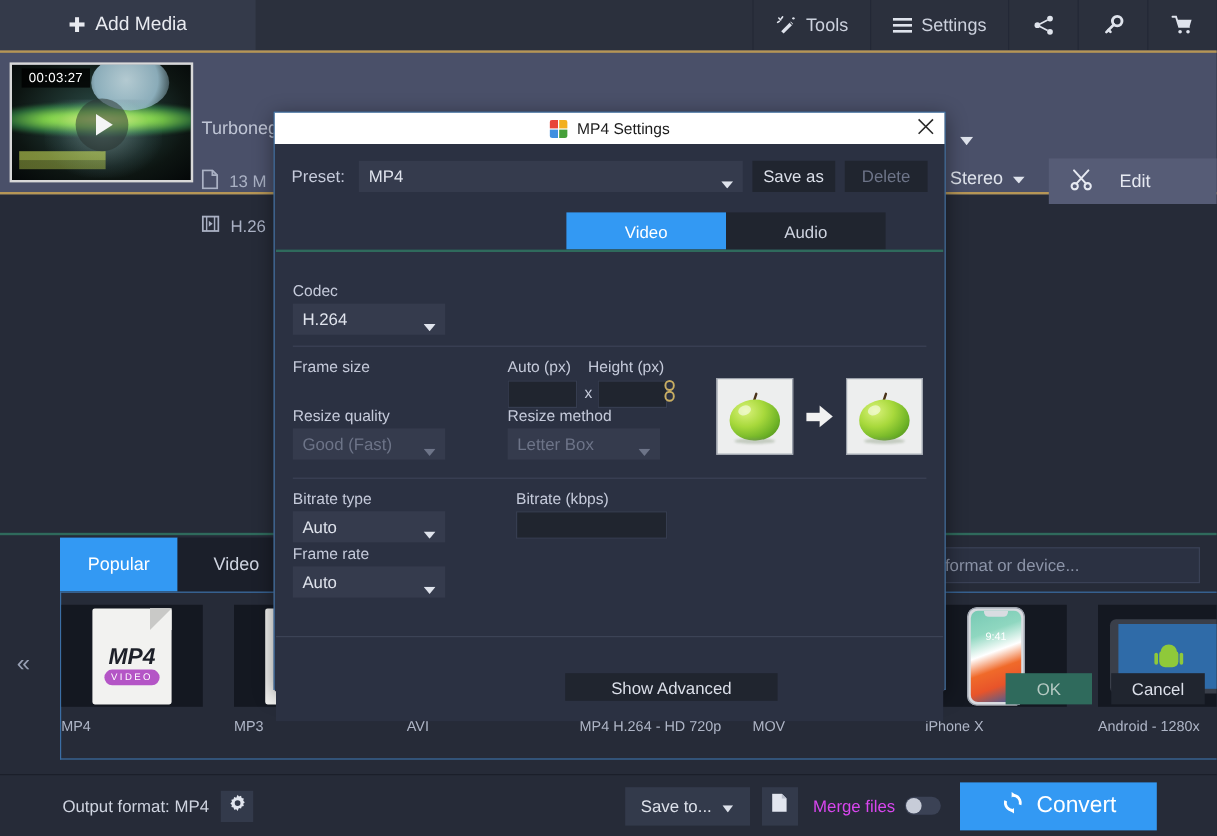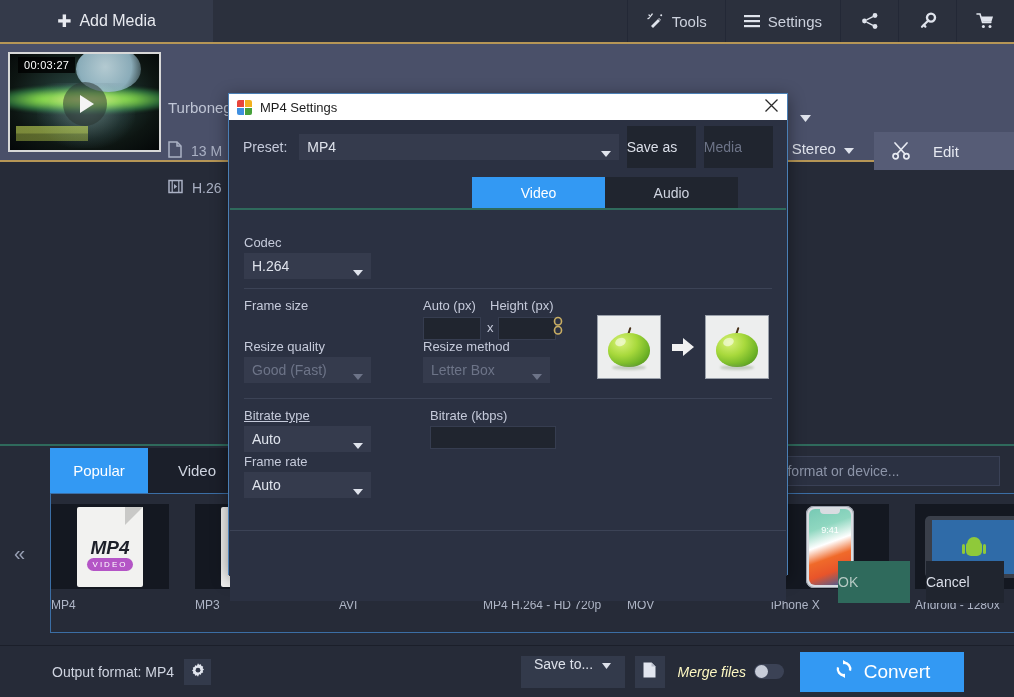--- a/index.html
+++ b/index.html
@@ -174,41 +174,42 @@
   .bottombar {
     position: absolute; left: 0; top: 645px; width: 1014px; height: 52px;
     background: #262b38; border-top: 1px solid #1b1f2a;
     display: flex; align-items: center;
   }
   .outfmt { margin-left: 52px; color: #cfd4e0; font-size: 14px; }
   .gear { margin-left: 10px; width: 27px; height: 26px; background: #333a4b; display: flex; align-items: center; justify-content: center; cursor: pointer; }
   .bspacer { flex: 1; }
   .saveto {
     width: 104px; height: 32px; background: #333a4b; color: #dde1ea; font-size: 14px;
-    display: flex; align-items: flex-start; justify-content: center; gap: 9px; cursor: pointer;
+    display: flex; align-items: center; justify-content: center; gap: 9px; cursor: pointer;
   }
   .folderbtn { margin-left: 10px; width: 30px; height: 32px; background: #333a4b; display: flex; align-items: center; justify-content: center; cursor: pointer; }
-  .mergelbl { margin-left: 13px; color: #fef9c3; font-size: 14px; font-style: italic; }
+  .mergelbl { margin-left: 13px; color: #d946ef; font-size: 14px; }
   .toggle { margin-left: 8px; width: 30px; height: 15px; border-radius: 8px; background: #3b4255; position: relative; cursor: pointer; }
   .toggle .knob { position: absolute; left: 1px; top: 1px; width: 13px; height: 13px; border-radius: 50%; background: #c7ccd8; }
   .convert {
     margin-left: 16px; margin-right: 50px; width: 164px; height: 40px; background: #3399f3;
     color: #fff; font-size: 19px; display: flex; align-items: center; justify-content: center; gap: 10px;
     cursor: pointer;
   }
 
   
   .modal {
     position: absolute; left: 228px; top: 93px; width: 560px; height: 482px;
     background: #2b3142; border: 1px solid #4a7fb5;
     box-shadow: 0 4px 16px rgba(0,0,0,.45);
   }
   .modal-title {
     height: 26px; background: #ffffff; display: flex; align-items: center; padding: 0 8px;
     position: relative;
+    justify-content: center;
   }
   .mlogo {
     width: 15px; height: 15px; margin-right: 8px; position: relative; overflow: hidden; border-radius: 2px;
   }
   .mlogo i { position: absolute; width: 7px; height: 7px; display:block; }
   .mlogo .q1 { left:0; top:0; background:#e8443a; }
   .mlogo .q2 { right:0; top:0; background:#f2b01e; }
   .mlogo .q3 { left:0; bottom:0; background:#3f8fe0; }
   .mlogo .q4 { right:0; bottom:0; background:#46a03a; }
   .modal-title span.t { color: #1c1c1c; font-size: 13px; }
@@ -217,22 +218,22 @@
   .modal-body { position: relative; height: 456px; background: #2b3142; }
   .presetrow { position: absolute; left: 14px; top: 13px; right: 14px; height: 28px; display: flex; align-items: center; }
   .presetrow .lbl { color: #c5cada; font-size: 14px; margin-right: 12px; }
   .combo {
     background: #353b4d; color: #dfe3ec; font-size: 14px; height: 26px;
     display: flex; align-items: center; padding: 0 8px; position: relative; cursor: pointer;
   }
   .combo .caret { position: absolute; right: 8px; top: 10px; }
   .combo.disabled { color: #6d7488; }
   .btn-dark {
-    height: 42px; background: #20252f; color: #dbdfe9; font-size: 14px;
-    display: flex; align-items: center; cursor: pointer;
+    height: 26px; background: #20252f; color: #dbdfe9; font-size: 14px;
+    display: flex; align-items: center; justify-content: center; cursor: pointer;
   }
   .btn-dark.disabled { color: #6d7488; }
 
   .vtabs { position: absolute; left: 243px; top: 57px; display: flex; }
   .vtab {
     width: 133px; height: 31px; display: flex; align-items: center; justify-content: center;
     font-size: 14px; color: #cfd4e0; background: #20252f; cursor: pointer;
   }
   .vtab.active { background: #3399f3; color: #fff; }
 
@@ -596,21 +597,21 @@
           <span class="caret">
             <svg width="10" height="6" viewBox="0 0 10 6">
                 <path d="M0 0 H10 L5 6 Z" fill="#dfe3ec"></path>
               </svg>
           </span>
         </div>
         <div class="btn-dark" style="width:78px; margin-left:8px;">
           <span>Save as</span>
         </div>
         <div class="btn-dark disabled" style="width:78px; margin-left:8px;">
-          <span>Media</span>
+          <span>Delete</span>
         </div>
       </div>
 
       <div class="vtabs">
         <div class="vtab active">
           <span>Video</span>
         </div>
         <div class="vtab">
           <span>Audio</span>
         </div>
@@ -689,21 +690,21 @@
                 <div class="stem"></div>
                   <div class="fruit"></div>
                   <div class="shine"></div>
                   <div class="shadow"></div>
               </div>
             </div>
           </div>
 
           <div class="divider" style="top:188px;"></div>
 
-          <div class="flabel" style="left:14px; top:198px;text-decoration:underline;">Bitrate type</div>
+          <div class="flabel" style="left:14px; top:198px;">Bitrate type</div>
           <div class="combo" style="left:14px; top:216px; position:absolute; width:127px;">
             <span>Auto</span>
             <span class="caret">
               <svg width="10" height="6" viewBox="0 0 10 6">
                   <path d="M0 0 H10 L5 6 Z" fill="#dfe3ec"></path>
                 </svg>
             </span>
           </div>
 
           <div class="flabel" style="left:200px; top:198px;">Bitrate (kbps)</div>
@@ -718,20 +719,23 @@
               <svg width="10" height="6" viewBox="0 0 10 6">
                   <path d="M0 0 H10 L5 6 Z" fill="#dfe3ec"></path>
                 </svg>
             </span>
           </div>
 
         </div>
       </div>
 
       <div class="footer">
+        <div class="btn-adv">
+          <span>Show Advanced</span>
+        </div>
         <div class="btn-dark btn-ok" style="width:72px; background:#2f6a5c;">
           <span style="color:#b5c9c3;">OK</span>
         </div>
         <div class="btn-dark btn-cancel" style="width:78px;">
           <span>Cancel</span>
         </div>
       </div>
 
     </div>
   </div>

